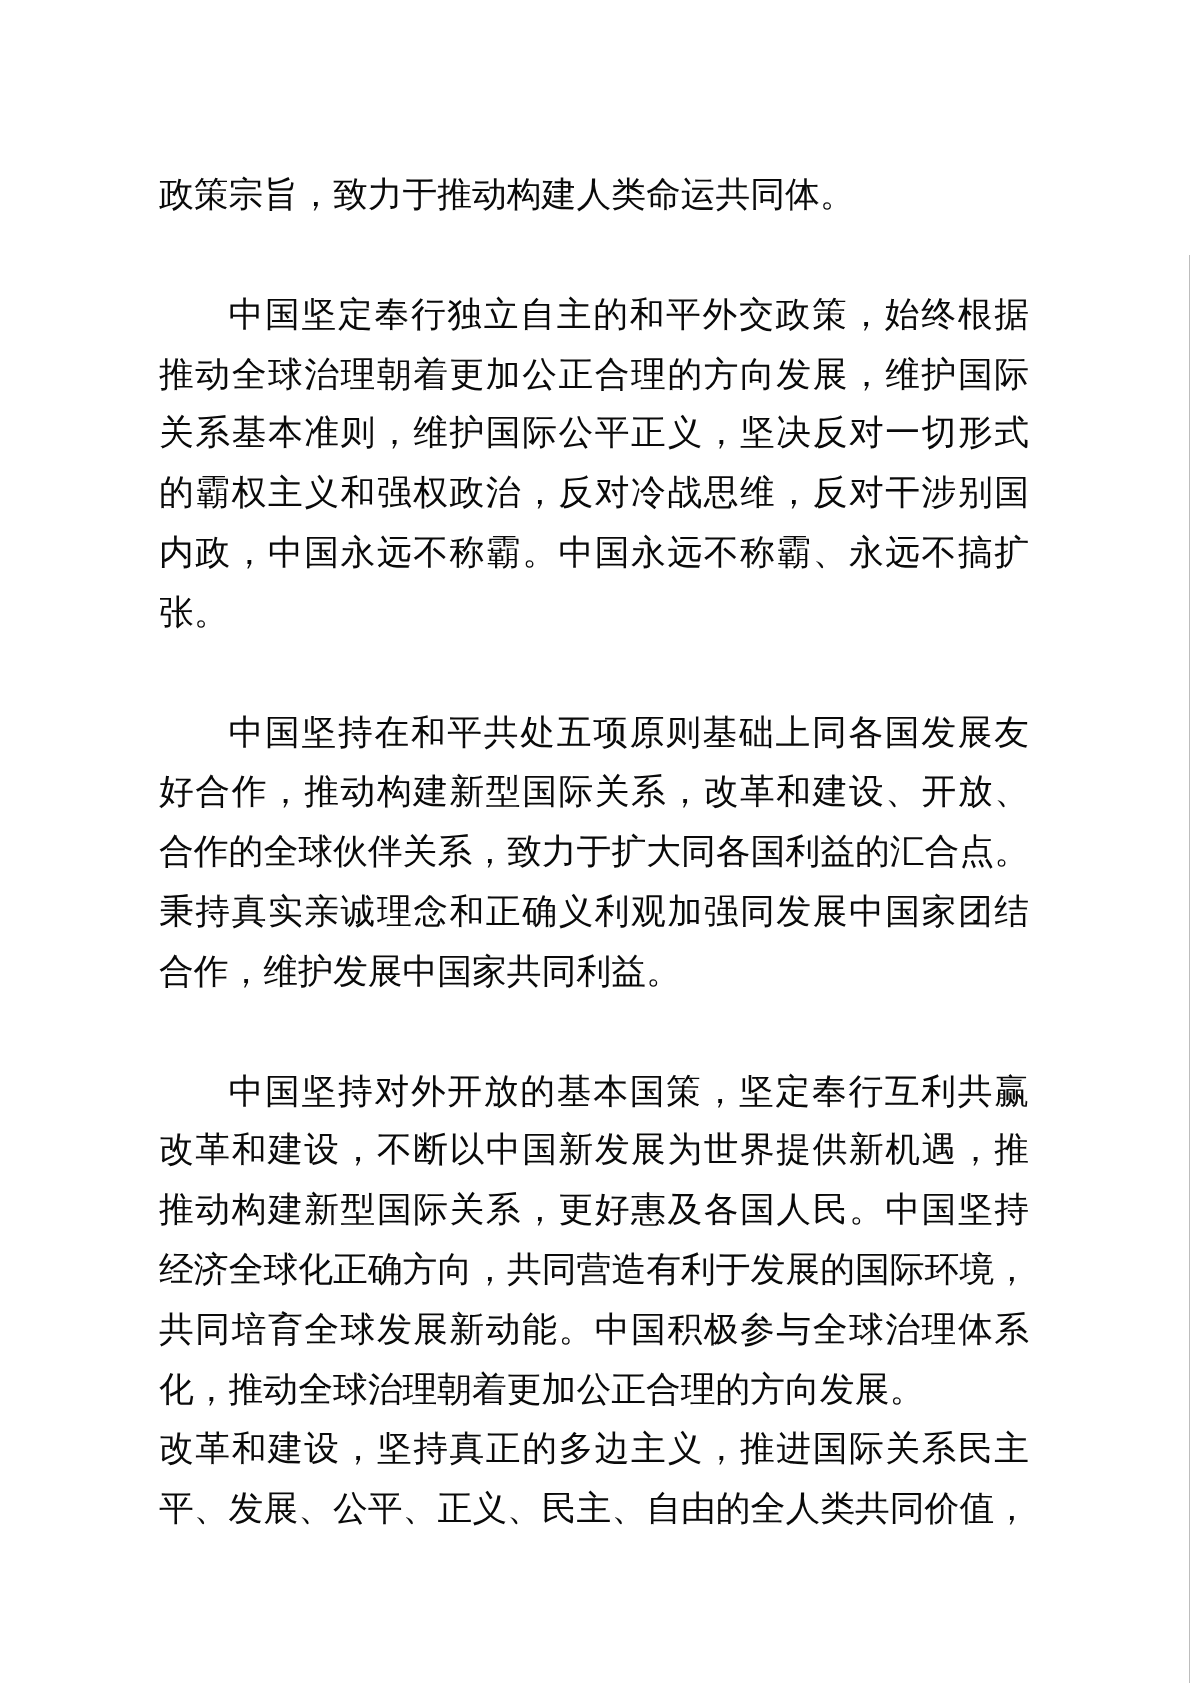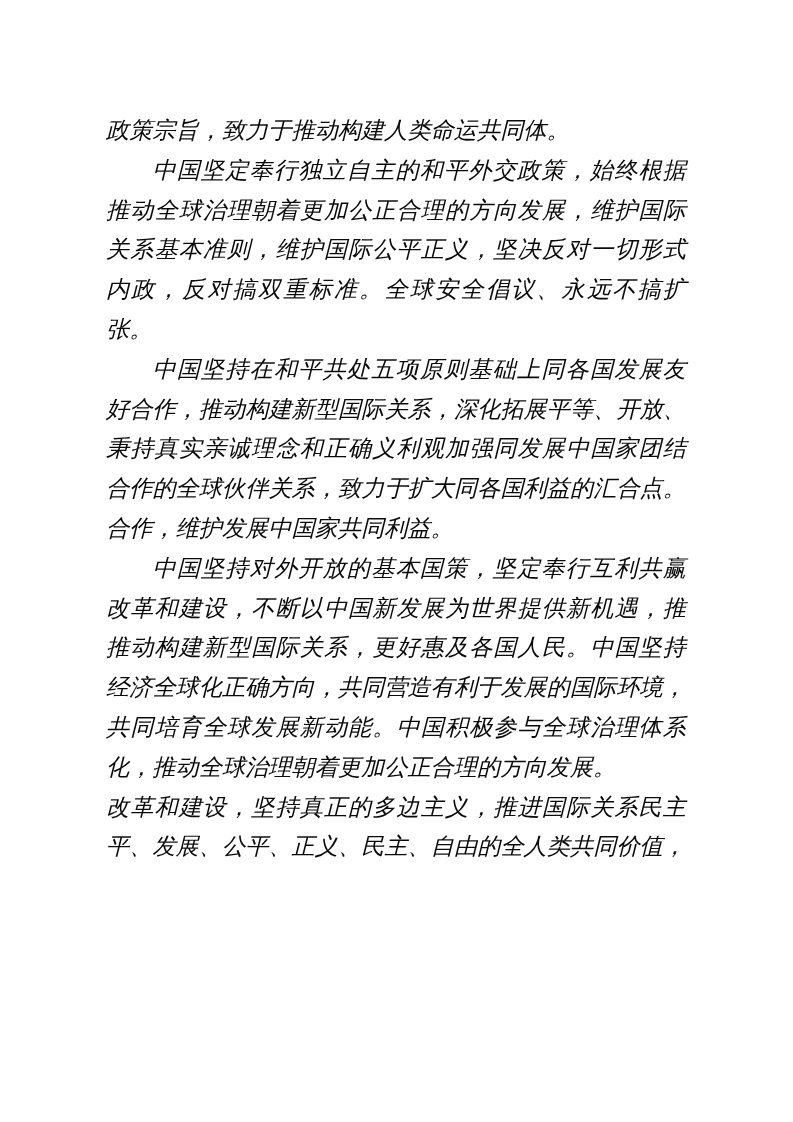--- a/index.html
+++ b/index.html
@@ -1,15 +1,15 @@
 <!DOCTYPE html>
 <html><head>
 <meta charset="utf-8">
 <style>
-  * { margin: 0; padding: 0; box-sizing: border-box; font-style: italic; }
+  * { margin: 0; padding: 0; box-sizing: border-box; }
   html, body {
     background: #8a8a8a;
     font-family: "Liberation Serif", "DejaVu Serif", serif;
   }
   .page {
     position: relative;
     width: 793px;
     height: 1122px;
     background: #ffffff;
     margin: 0 auto;
@@ -30,37 +30,39 @@
     text-align: left;
   }
   .text-line.justify {
     white-space: normal;
     text-align: justify;
     text-align-last: justify;
     text-justify: inter-character;
   }
   .text-line.indent {
     padding-left: 2em;
+    margin-top: 40px;
   }
 </style>
 </head>
 <body>
 
 <div class="page">
   <div class="text-block" id="text-block">
       <div class="text-line">政策宗旨，致力于推动构建人类命运共同体。</div>
       <div class="text-line justify indent">中国坚定奉行独立自主的和平外交政策，始终根据</div>
       <div class="text-line justify">推动全球治理朝着更加公正合理的方向发展，维护国际</div>
       <div class="text-line justify">关系基本准则，维护国际公平正义，坚决反对一切形式</div>
-      <div class="text-line justify">内政，反对搞双重标准。全球安全倡议、永远不搞扩</div>
+      <div class="text-line justify">的霸权主义和强权政治，反对冷战思维，反对干涉别国</div>
+      <div class="text-line justify">内政，中国永远不称霸。中国永远不称霸、永远不搞扩</div>
       <div class="text-line">张。</div>
       <div class="text-line justify indent">中国坚持在和平共处五项原则基础上同各国发展友</div>
-      <div class="text-line justify">好合作，推动构建新型国际关系，深化拓展平等、开放、</div>
+      <div class="text-line justify">好合作，推动构建新型国际关系，改革和建设、开放、</div>
+      <div class="text-line justify">合作的全球伙伴关系，致力于扩大同各国利益的汇合点。</div>
       <div class="text-line justify">秉持真实亲诚理念和正确义利观加强同发展中国家团结</div>
-      <div class="text-line justify">合作的全球伙伴关系，致力于扩大同各国利益的汇合点。</div>
       <div class="text-line">合作，维护发展中国家共同利益。</div>
       <div class="text-line justify indent">中国坚持对外开放的基本国策，坚定奉行互利共赢</div>
       <div class="text-line justify">改革和建设，不断以中国新发展为世界提供新机遇，推</div>
       <div class="text-line justify">推动构建新型国际关系，更好惠及各国人民。中国坚持</div>
       <div class="text-line justify">经济全球化正确方向，共同营造有利于发展的国际环境，</div>
       <div class="text-line justify">共同培育全球发展新动能。中国积极参与全球治理体系</div>
       <div class="text-line">化，推动全球治理朝着更加公正合理的方向发展。</div>
       <div class="text-line justify">改革和建设，坚持真正的多边主义，推进国际关系民主</div>
       <div class="text-line justify">平、发展、公平、正义、民主、自由的全人类共同价值，</div>
     </div>

